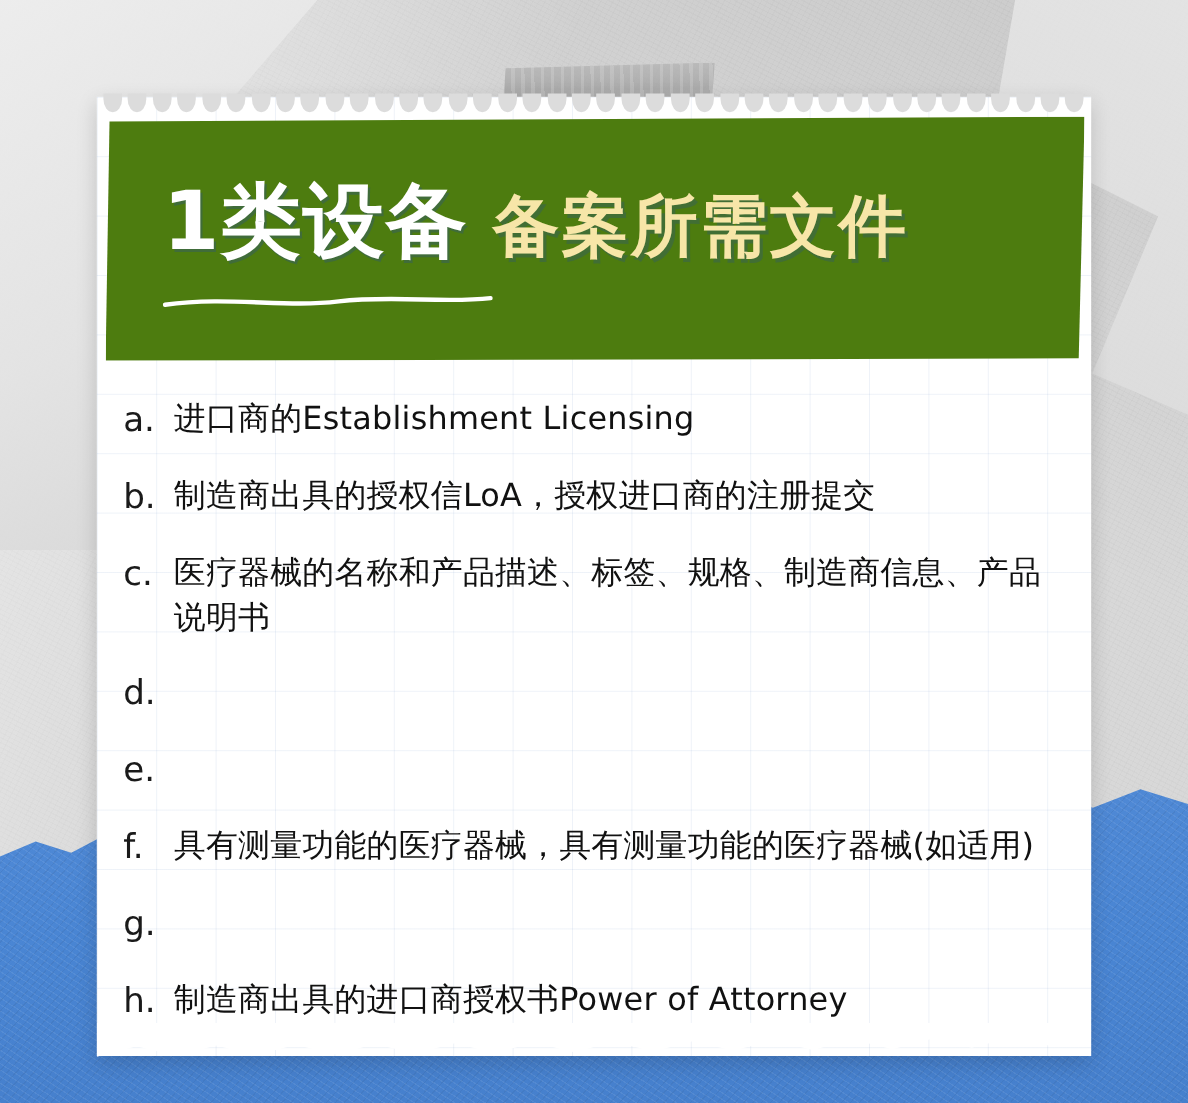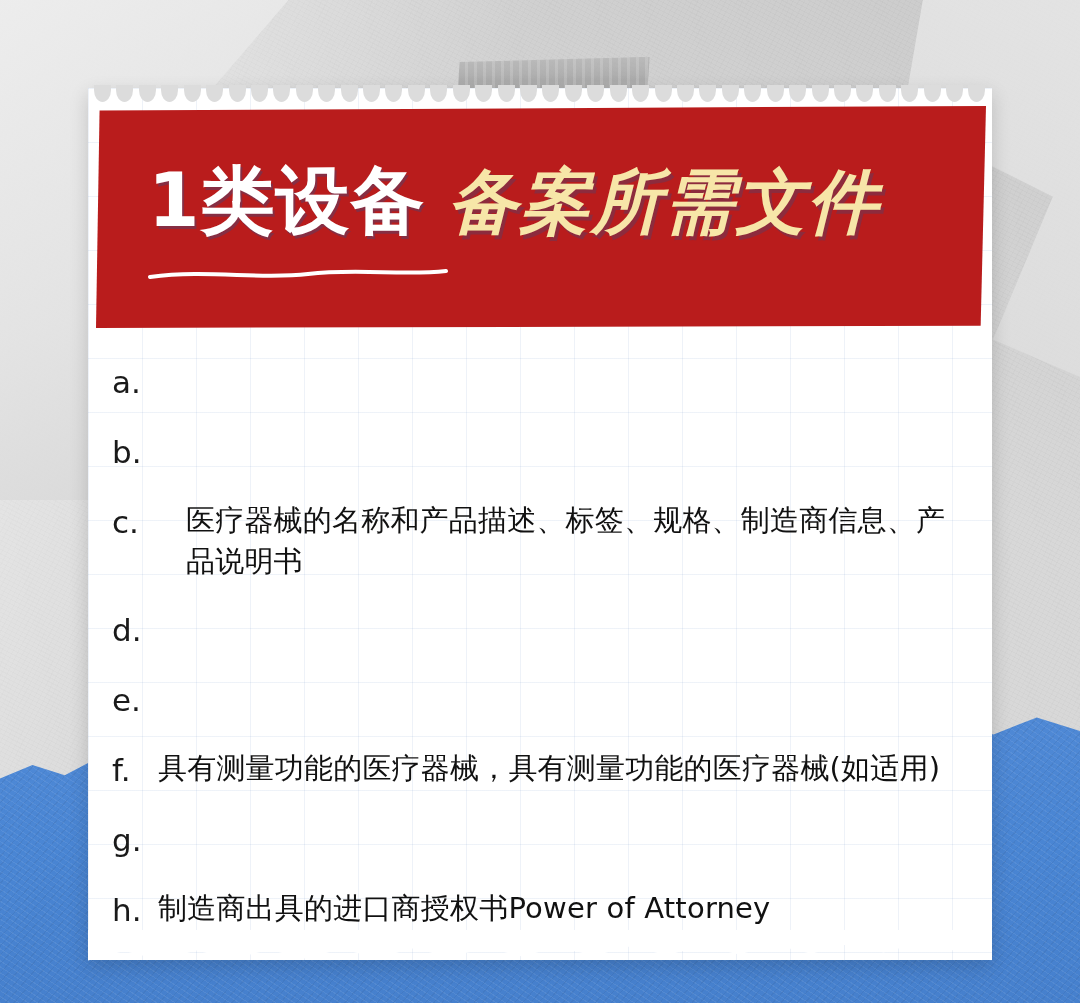--- a/index.html
+++ b/index.html
@@ -139,21 +139,21 @@
     background: repeating-linear-gradient(90deg, rgba(255,255,255,0.16) 0px, rgba(255,255,255,0.16) 3px, rgba(255,255,255,0) 3px, rgba(255,255,255,0) 9px);
   }
 
   
   #banner {
     position: absolute;
     left: 8px;
     top: 18px;
     width: 890px;
     height: 222px;
-    background: #b91c1c;
+    background: #4d7c0f;
     clip-path: polygon(0.4% 2%, 100% 0%, 99.4% 99%, 0% 100%);
   }
   #banner-inner {
     position: absolute;
     inset: 0;
     display: flex;
     flex-direction: column;
     justify-content: center;
     padding-left: 52px;
     box-sizing: border-box;
@@ -168,25 +168,24 @@
     font-family: "DejaVu Sans", sans-serif;
     font-weight: 700;
     font-size: 74px;
     color: #ffffff;
     letter-spacing: 1px;
     text-shadow: 2px 3px 0 rgba(40,80,140,0.35);
   }
   .title-cream {
     font-family: "DejaVu Sans", sans-serif;
     font-weight: 700;
-    font-size: 70px;
+    font-size: 61px;
     color: #f7e6a8;
     letter-spacing: 2px;
     text-shadow: 3px 4px 0 rgba(40,80,140,0.30);
-    font-style: italic;
   }
   #title-underline {
     margin-top: 14px;
     width: 300px;
     height: 16px;
   }
 
   
   #list {
     position: absolute;
@@ -288,27 +287,29 @@
       </div>
       <svg id="title-underline" viewBox="0 0 300 16" preserveAspectRatio="none">
         <path d="M2,11 C60,3 110,14 160,8 C210,2 255,10 298,5" fill="none" stroke="#ffffff" stroke-width="4" stroke-linecap="round"></path>
       </svg>
     </div>
   </div>
 
   <div id="list">
     <div class="item">
       <div class="marker">a.</div>
+      <div class="text">进口商的Establishment Licensing</div>
     </div>
     <div class="item">
       <div class="marker">b.</div>
+      <div class="text">制造商出具的授权信LoA，授权进口商的注册提交</div>
     </div>
     <div class="item">
       <div class="marker">c.</div>
-      <div class="text" style="max-width:790px;margin-left:28px;">医疗器械的名称和产品描述、标签、规格、制造商信息、产品说明书</div>
+      <div class="text" style="max-width:790px;">医疗器械的名称和产品描述、标签、规格、制造商信息、产品说明书</div>
     </div>
     <div class="item">
       <div class="marker">d.</div>
     </div>
     <div class="item">
       <div class="marker">e.</div>
     </div>
     <div class="item">
       <div class="marker">f.</div>
       <div class="text">具有测量功能的医疗器械，具有测量功能的医疗器械(如适用)</div>

